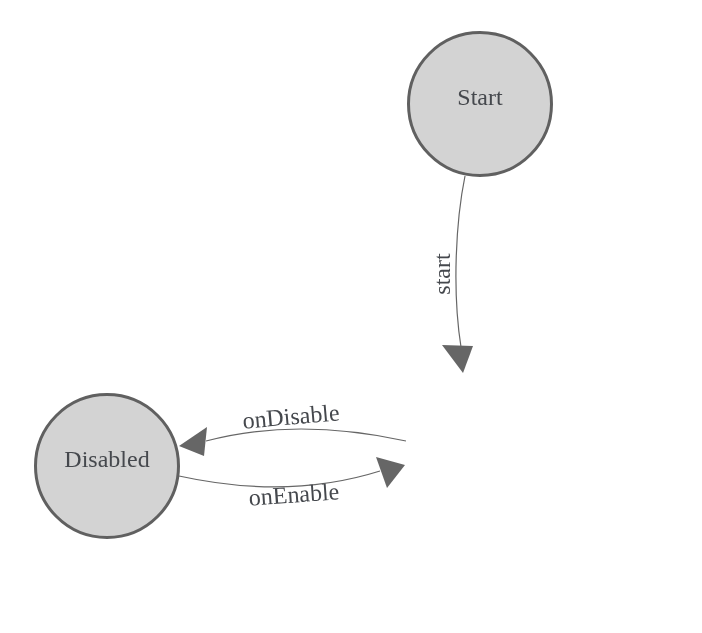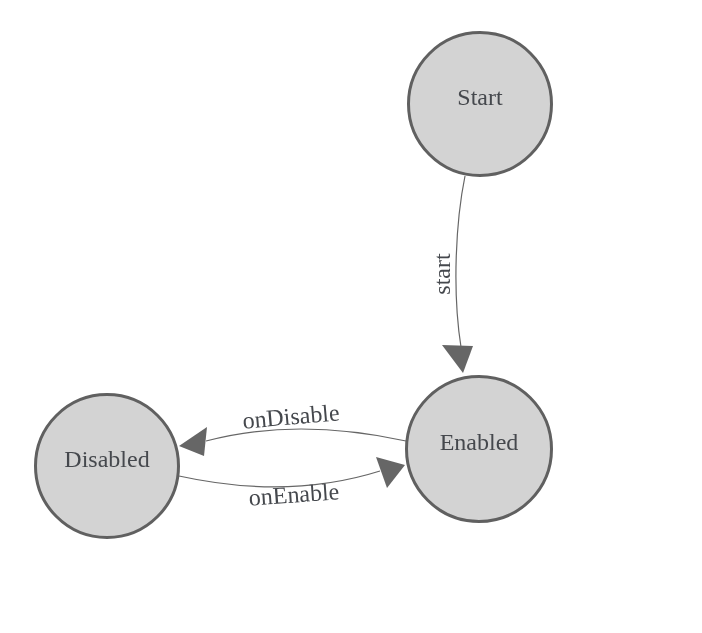--- a/index.html
+++ b/index.html
@@ -81,23 +81,20 @@
     <polygon class="arrowhead" points="179,446 207,427 204,456"></polygon>
 
     <path class="edge-line" d="M 179 476 Q 288 500 380 471"></path>
     <polygon class="arrowhead" points="405,465 376,457 387,488"></polygon>
   </svg>
 
   <div class="node node-start">
     <span class="node-label">Start</span>
   </div>
 
-  <div class="node node-enabled">
-    <span class="node-label">Enabled</span>
-  </div>
 
   <div class="node node-disabled">
     <span class="node-label">Disabled</span>
   </div>
 
   <div class="edge-label rot-vert label-start">start</div>
 
   <div class="edge-label rot-up5 label-ondisable">onDisable</div>
 
   <div class="edge-label rot-up4 label-onenable">onEnable</div>

